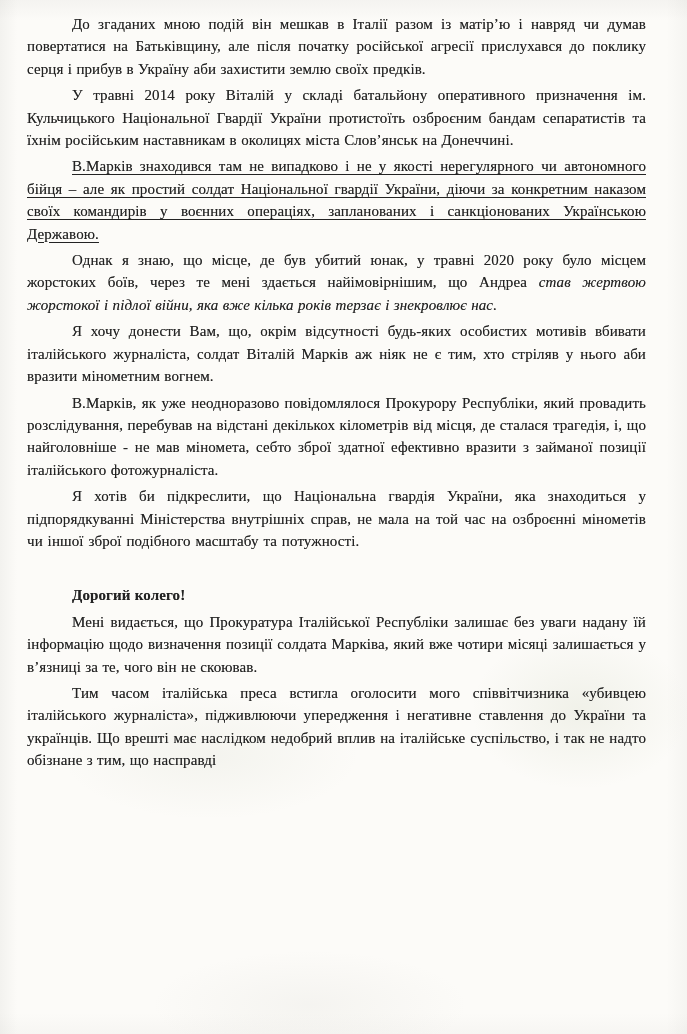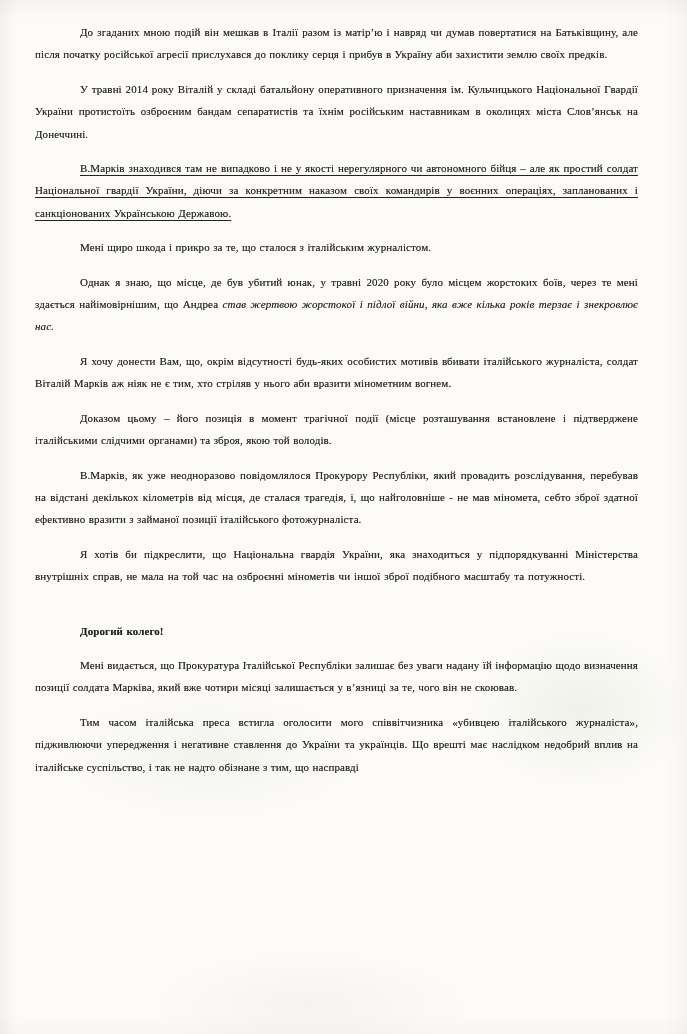--- a/index.html
+++ b/index.html
@@ -45,22 +45,22 @@
     left: 150px; top: 950px; width: 320px; height: 110px;
     background: radial-gradient(ellipse at center, rgba(160,160,150,0.08), rgba(160,160,150,0) 70%);
   }
   .content {
     position: absolute;
     left: 23px;
     top: 9px;
     width: 627px;
   }
   p.para {
-    margin: 12px;
-    font-size: 11px;
+    margin: 4px;
+    font-size: 15px;
     line-height: 22.4px;
     text-align: justify;
     text-indent: 45px;
     letter-spacing: 0.1px;
     word-spacing: 0.5px;
     text-shadow: 0 0 0.4px rgba(40,40,40,0.55);
   }
   p.para.underline {
     text-decoration: underline;
     text-underline-offset: 3px;
@@ -89,30 +89,28 @@
 
   <div class="content">
 
     <p class="para">До згаданих мною подій він мешкав в Італії разом із матір’ю і навряд чи думав повертатися на Батьківщину, але після початку російської агресії прислухався до поклику серця і прибув в Україну аби захистити землю своїх предків.</p>
 
     <p class="para">У травні 2014 року Віталій у складі батальйону оперативного призначення ім. Кульчицького Національної Гвардії України протистоїть озброєним бандам сепаратистів та їхнім російським наставникам в околицях міста Слов’янськ на Донеччині.</p>
 
     <p class="para underline">В.Марків знаходився там не випадково і не у якості нерегулярного чи автономного бійця – але як простий солдат Національної гвардії України, діючи за конкретним наказом своїх командирів у воєнних операціях, запланованих і санкціонованих Українською Державою.</p>
 
 
-    <p class="para">Мені щиро шкода і прикро за те, що сталося з італійським журналістом.</p>
 
 
     <p class="para">
       <span>Однак я знаю, що місце, де був убитий юнак, у травні 2020 року було місцем жорстоких боїв, через те мені здається найімовірнішим, що Андреа </span><span class="run-italic">став жертвою жорстокої і підлої війни, яка вже кілька років терзає і знекровлює нас.</span>
     </p>
 
     <p class="para">Я хочу донести Вам, що, окрім відсутності будь-яких особистих мотивів вбивати італійського журналіста, солдат Віталій Марків аж ніяк не є тим, хто стріляв у нього аби вразити мінометним вогнем.</p>
 
-    <p class="para">Доказом цьому – його позиція в момент трагічної події (місце розташування встановлене і підтверджене італійськими слідчими органами) та зброя, якою той володів.</p>
 
     <p class="para">В.Марків, як уже неодноразово повідомлялося Прокурору Республіки, який провадить розслідування, перебував на відстані декількох кілометрів від місця, де сталася трагедія, і, що найголовніше - не мав міномета, себто зброї здатної ефективно вразити з займаної позиції італійського фотожурналіста.</p>
 
     <p class="para bold">Я хотів би підкреслити, що Національна гвардія України, яка знаходиться у підпорядкуванні Міністерства внутрішніх справ, не мала на той час на озброєнні мінометів чи іншої зброї подібного масштабу та потужності.</p>
 
     <p class="para salutation">Дорогий колего!</p>
 
 
     <p class="para">Мені видається, що Прокуратура Італійської Республіки залишає без уваги надану їй інформацію щодо визначення позиції солдата Марківа, який вже чотири місяці залишається у в’язниці за те, чого він не скоював.</p>
 

